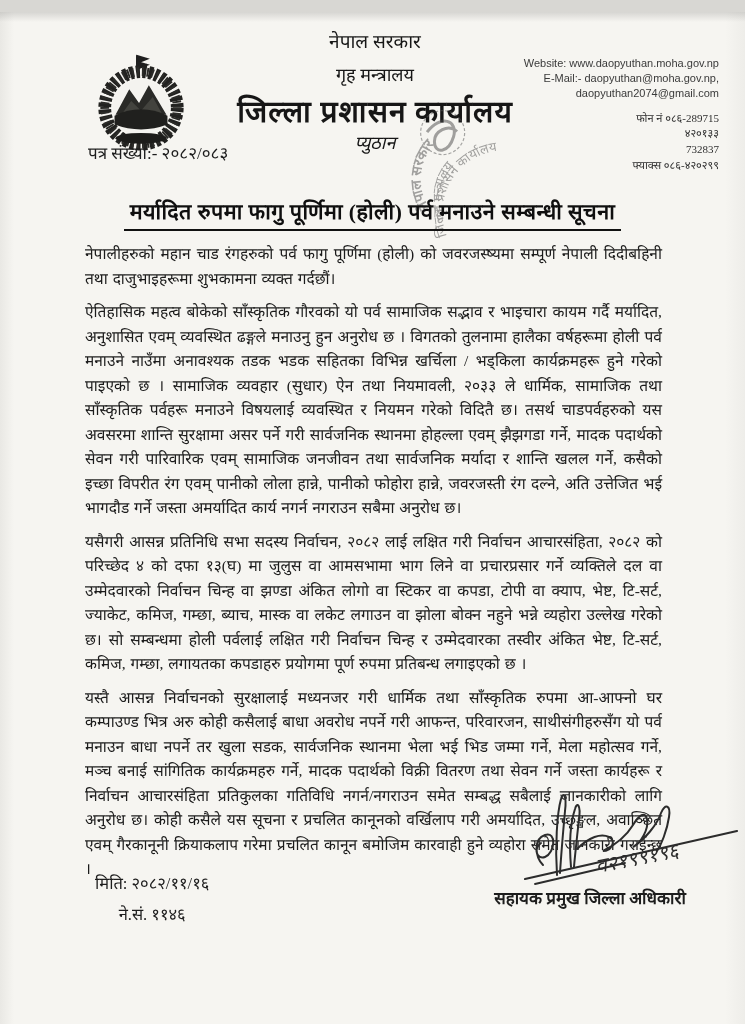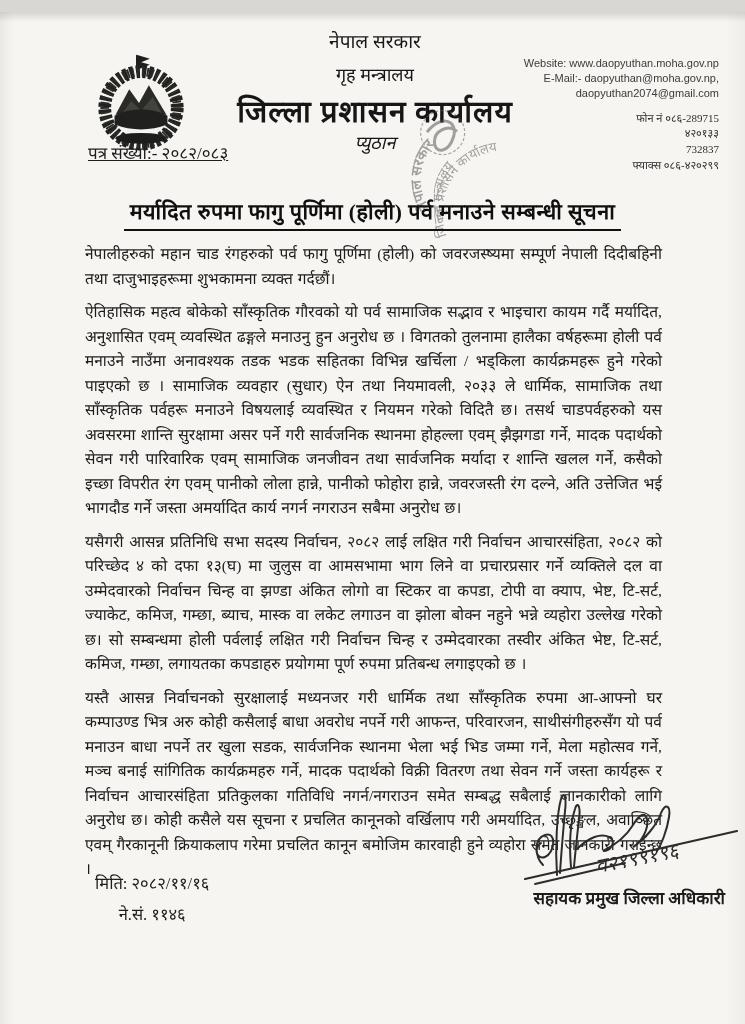--- a/index.html
+++ b/index.html
@@ -33,21 +33,21 @@
   .emblem { position:absolute; left:92px; top:42px; width:98px; height:98px; }
 
   .contact {
     position:absolute; right:26px; top:44px; width:230px;
     text-align:right; line-height:1.35;
   }
   .contact .en { font-family:"Liberation Sans","DejaVu Sans",sans-serif; font-size:11px; color:#3a3a3a; }
   .contact .np { font-size:11px; color:#2e2e2e; margin-top:1px; }
   .contact .gap { height:9px; }
 
-  .letter-no { position:absolute; left:88px; top:129px; font-size:17px;text-decoration:underline; }
+  .letter-no { position:absolute; left:88px; top:129px; font-size:17px; }
 
   
   .stamp {
     position:absolute; left:388px; top:88px; width:150px; height:140px;
     transform:rotate(-38deg); opacity:.5;
   }
 
   
   .title-wrap { position:absolute; left:0; right:0; top:184px; text-align:center; }
   .title {
@@ -63,21 +63,21 @@
     margin:0 0 9px 0;
     font-size:15.5px; line-height:24.5px;
     text-align:justify; color:#1b1b1b;
     word-spacing:1px;
   }
 
   
   .foot-left { position:absolute; left:95px; top:856px; font-size:16.5px; line-height:31px;text-align:center; }
   .foot-right { position:absolute; left:455px; top:868px; width:270px; text-align:center; }
   .foot-right .name  { font-size:16.5px; font-weight:bold; }
-  .foot-right .post  { font-size:17px; font-weight:bold; margin-top:6px;text-align:right; }
+  .foot-right .post  { font-size:17px; font-weight:bold; margin-top:6px; }
 
   .signature { position:absolute; left:505px; top:775px; width:235px; height:105px; }
   .sig-note {
     font-family:"Liberation Serif",serif;
     font-size:20px; fill:#2c2c2c; font-style:italic;
   }
   .stamp text { fill:#4c4c4c; }
 </style>
 </head>
 <body>

